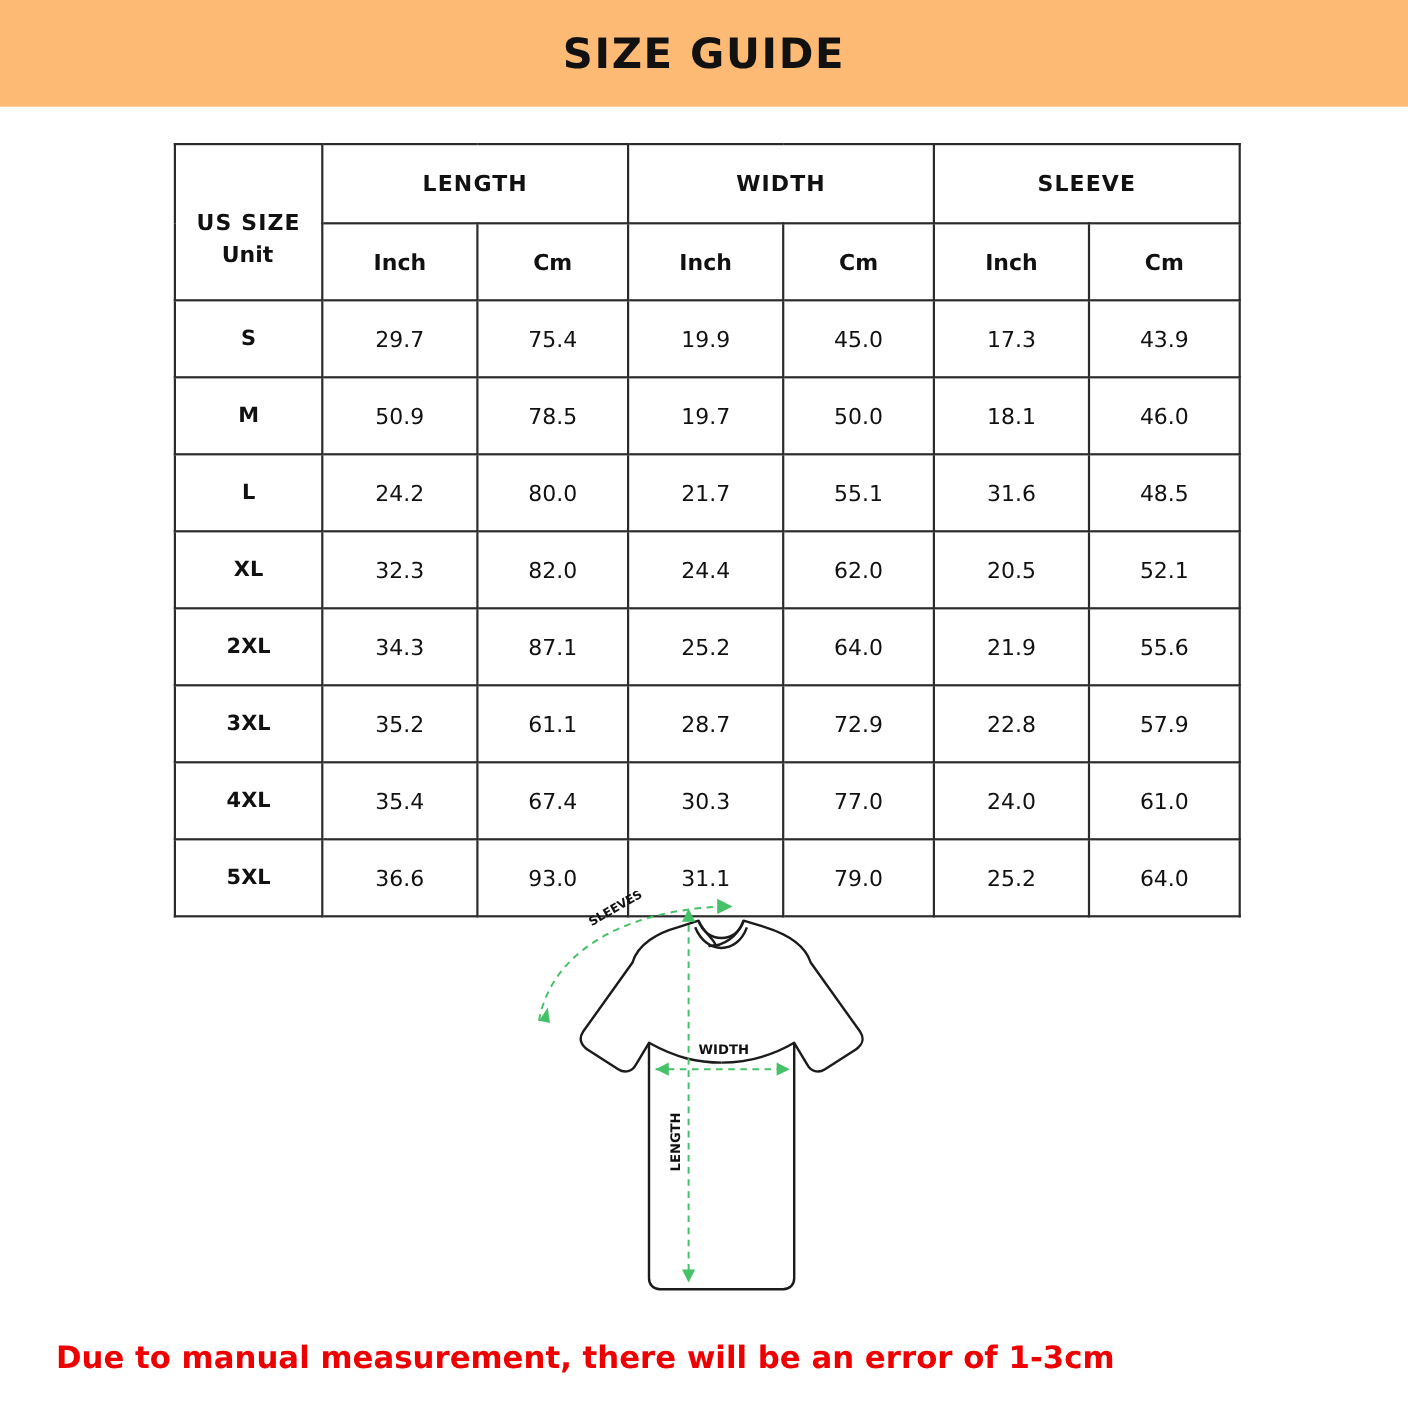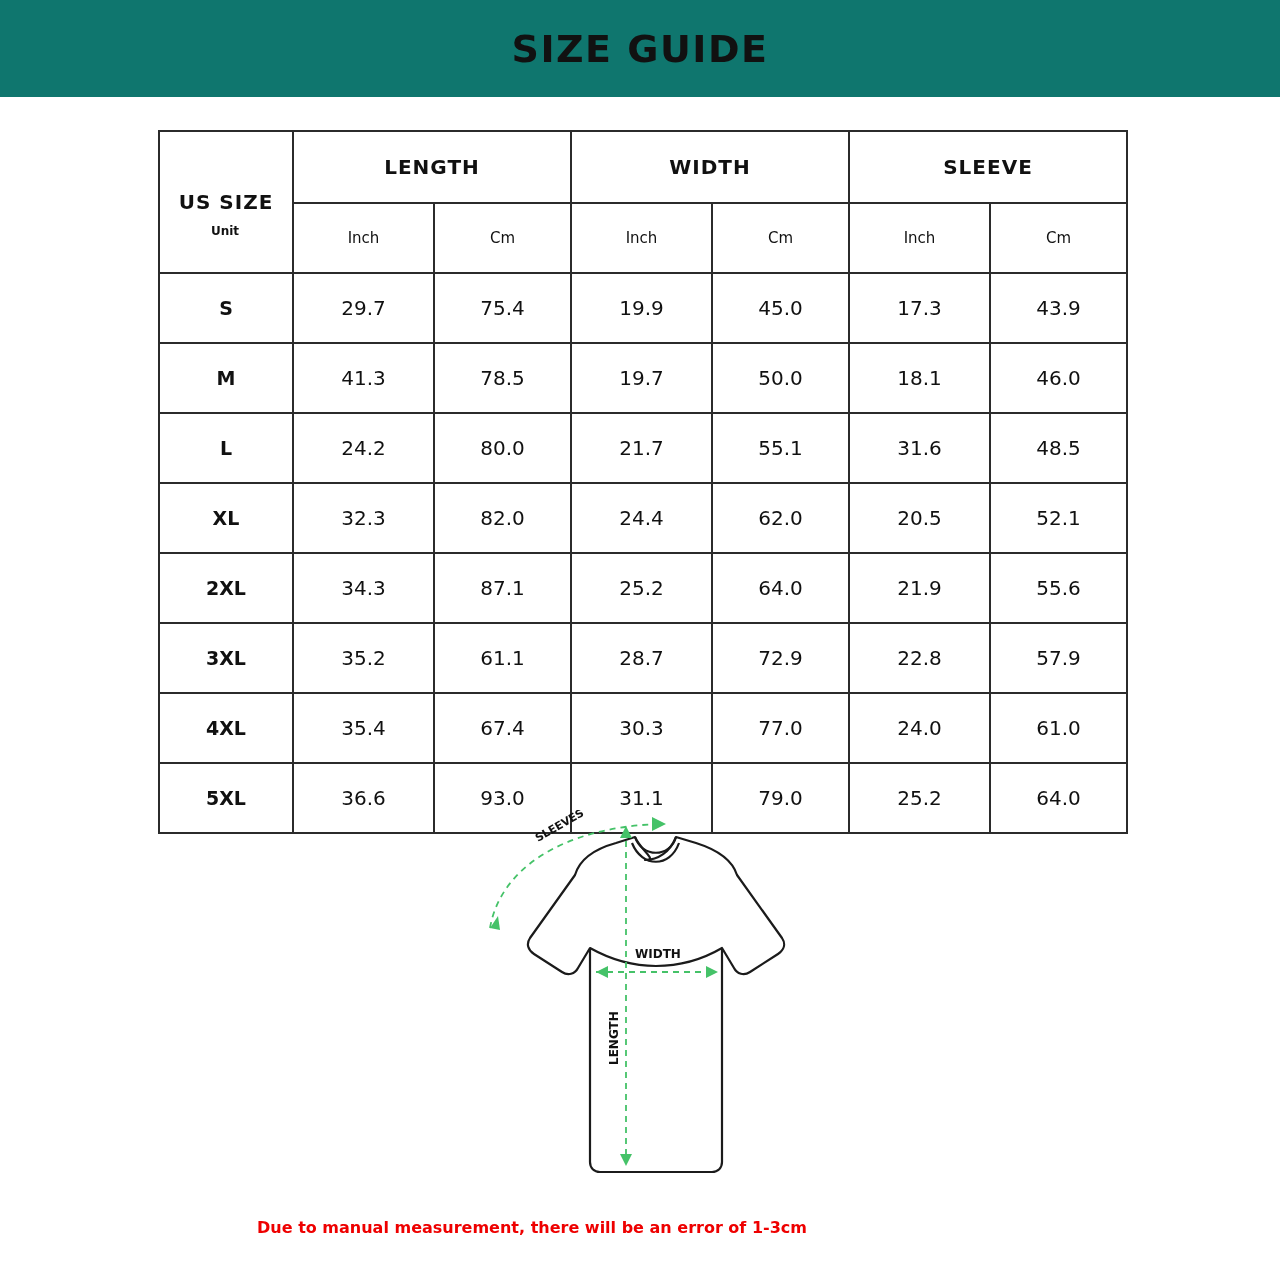--- a/index.html
+++ b/index.html
@@ -16,21 +16,21 @@
     overflow: hidden;
   }
 
   
   .banner {
     position: absolute;
     left: 0;
     top: 0;
     width: 1280px;
     height: 100px;
-    background: #0f766e;
+    background: #fdba74;
     display: flex;
     align-items: center;
     justify-content: center;
     border-bottom: 3px solid #ffffff;
     box-sizing: border-box;
   }
   .banner-title {
     font-size: 38px;
     font-weight: bold;
     letter-spacing: 1.5px;
@@ -58,22 +58,22 @@
     font-family: "DejaVu Sans", sans-serif;
   }
   .hdr-group {
     height: 68px;
     font-size: 20px;
     font-weight: bold;
     letter-spacing: 1px;
   }
   .hdr-unit {
     height: 66px;
-    font-size: 15px;
-    font-weight: normal;
+    font-size: 20px;
+    font-weight: bold;
   }
   .row-label {
     font-size: 19px;
     font-weight: bold;
   }
   .cell-val {
     font-size: 20px;
     font-weight: normal;
     margin-left: 20px;
   }
@@ -95,21 +95,21 @@
   .diagram svg { display: block; }
 
   
   .note {
     position: absolute;
     left: 0;
     top: 1218px;
     width: 1064px;
     text-align: center;
     color: #ee0000;
-    font-size: 16px;
+    font-size: 28px;
     font-weight: bold;
     font-family: "DejaVu Sans", sans-serif;
   }
 </style>
 </head>
 <body>
 
 <div class="banner">
   <div class="banner-title">SIZE GUIDE</div>
 </div>
@@ -147,21 +147,21 @@
         <td class="row-label">S</td>
         <td class="cell-val">29.7</td>
         <td class="cell-val">75.4</td>
         <td class="cell-val">19.9</td>
         <td class="cell-val">45.0</td>
         <td class="cell-val">17.3</td>
         <td class="cell-val">43.9</td>
       </tr>
       <tr class="data-row">
         <td class="row-label">M</td>
-        <td class="cell-val">41.3</td>
+        <td class="cell-val">50.9</td>
         <td class="cell-val">78.5</td>
         <td class="cell-val">19.7</td>
         <td class="cell-val">50.0</td>
         <td class="cell-val">18.1</td>
         <td class="cell-val">46.0</td>
       </tr>
       <tr class="data-row">
         <td class="row-label">L</td>
         <td class="cell-val">24.2</td>
         <td class="cell-val">80.0</td>
@@ -212,21 +212,21 @@
         <td class="cell-val">93.0</td>
         <td class="cell-val">31.1</td>
         <td class="cell-val">79.0</td>
         <td class="cell-val">25.2</td>
         <td class="cell-val">64.0</td>
       </tr>
     </tbody>
   </table>
 </div>
 
-<div style="position:absolute; left:158px; top:198px; width:134px; height:66px; display:flex; align-items:center; justify-content:center; font-family:'DejaVu Sans',sans-serif; font-size:12px; font-weight:bold; pointer-events:none;">Unit</div>
+<div style="position:absolute; left:158px; top:198px; width:134px; height:66px; display:flex; align-items:center; justify-content:center; font-family:'DejaVu Sans',sans-serif; font-size:20px; font-weight:bold; pointer-events:none;">Unit</div>
 
 <div class="diagram">
   <svg width="430" height="390" viewBox="0 0 430 390" xmlns="http://www.w3.org/2000/svg">
 
     <g fill="none" stroke="#1b1b1b" stroke-width="2.2" stroke-linejoin="round">
       <path d="M145 65 C 150 48, 168 38, 186 33 L 205 27
                C 212 42, 228 50, 215 50
                L 215 50
                C 228 50, 240 42, 246 27
                L 266 33 C 285 39, 302 49, 307 65

